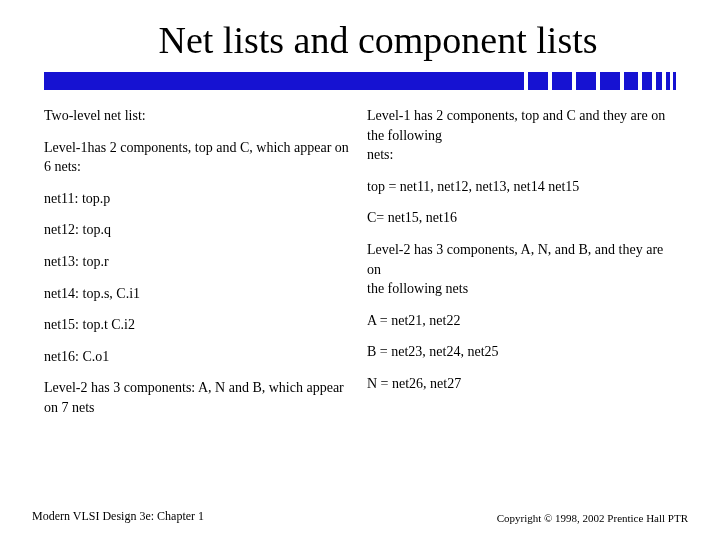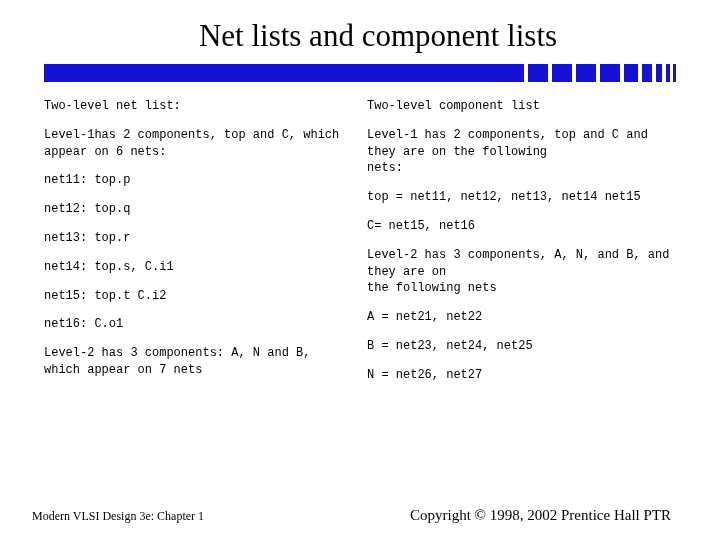--- a/index.html
+++ b/index.html
@@ -6,58 +6,57 @@
   body {
     margin: 0;
     width: 720px;
     height: 540px;
     background: #fff;
     font-family: "Times New Roman", serif;
     position: relative;
     overflow: hidden;
   }
   .title {
-    font-size: 31px;
+    font-size: 38px;
     text-align: center;
     padding: 18px 0 8px;
     margin-left: 36px;
   }
   .rule {
     height: 18px;
     margin: 2px 44px 0;
     display: flex;
     align-items: stretch;
   }
   .rule-fill { background: #1612d2; flex: 1; }
   .rule-boxes { display: flex; gap: 0; }
   .rule-box { width: 18px; background: #1612d2; margin-left: 4px; }
   .content {
     display: flex;
     padding: 16px 44px 0;
-    font-size: 12px;
+    font-size: 14px;
     line-height: 1.4;
-    font-family: Liberation Mono, monospace;
   }
   .col { flex: 1; }
   .col.right { margin-left: 14px; }
   .hdr { margin-bottom: 12px; }
   .para { margin-bottom: 10px; }
   .block { margin-bottom: 12px; }
   .blk-line { white-space: nowrap; margin-top: 12px; }
   .footer-left {
     position: absolute;
     bottom: 16px;
     left: 32px;
     font-size: 12px;
   }
   .footer-right {
     position: absolute;
     bottom: 16px;
-    right: 49px;
-    font-size: 15px;
+    right: 32px;
+    font-size: 11px;
   }
 </style>
 </head>
 <body>
 
 <div class="title">Net lists and component lists</div>
 
 <div class="rule">
   <div class="rule-fill"></div>
   <div class="rule-boxes">
@@ -83,21 +82,20 @@
       <div class="blk-line">net12: top.q</div>
       <div class="blk-line">net13: top.r</div>
       <div class="blk-line">net14: top.s, C.i1</div>
       <div class="blk-line">net15: top.t C.i2</div>
       <div class="blk-line">net16: C.o1</div>
     </div>
     <div class="para">Level-2 has 3 components: A, N and B, which appear on 7 nets</div>
   </div>
 
   <div class="col right">
-    <div class="hdr">Two-level component list</div>
     <div>Level-1 has 2 components, top and C and they are on the following</div>
     <div>nets:</div>
     <div class="block">
       <div class="blk-line">top = net11, net12, net13, net14 net15</div>
       <div class="blk-line">C= net15, net16</div>
     </div>
     <div>Level-2 has 3 components, A, N, and B, and they are on</div>
     <div class="para">the following nets</div>
     <div class="block">
       <div class="blk-line">A = net21, net22</div>

